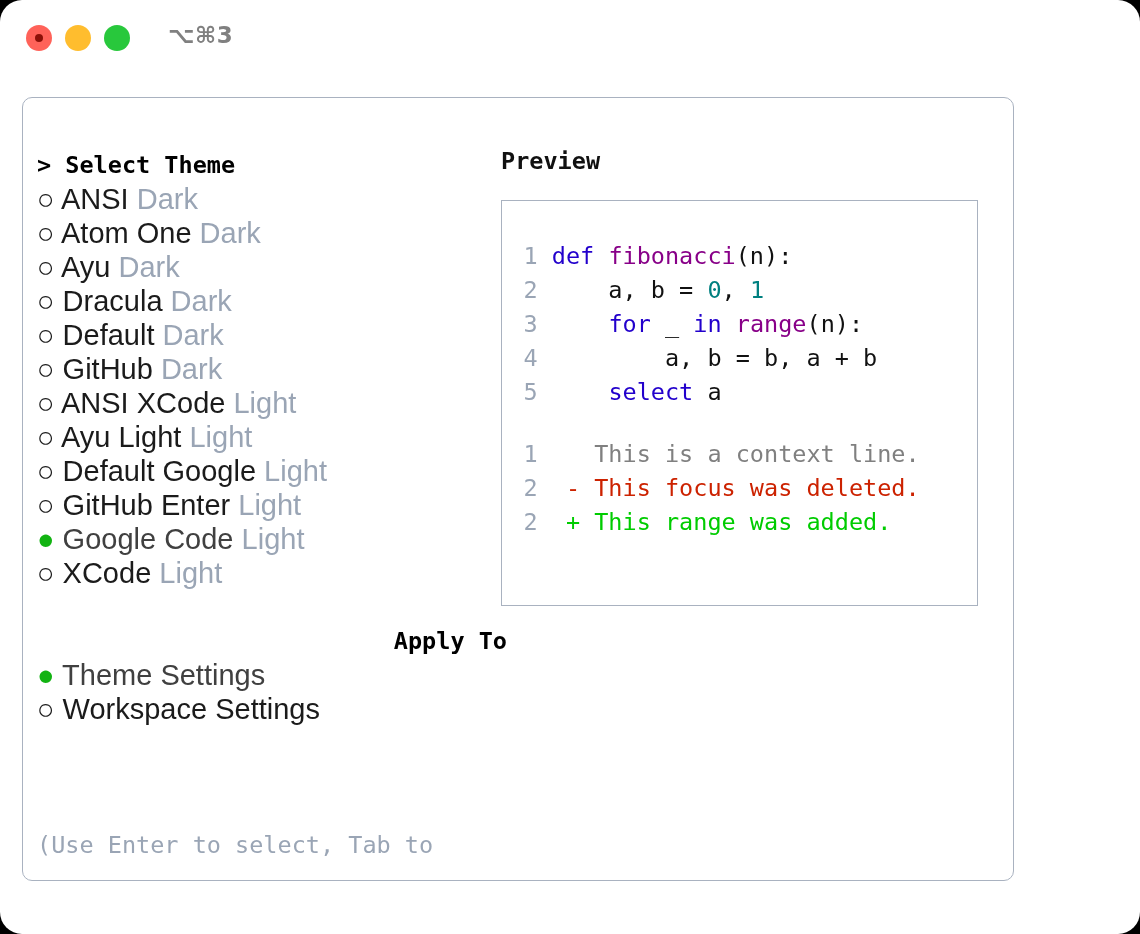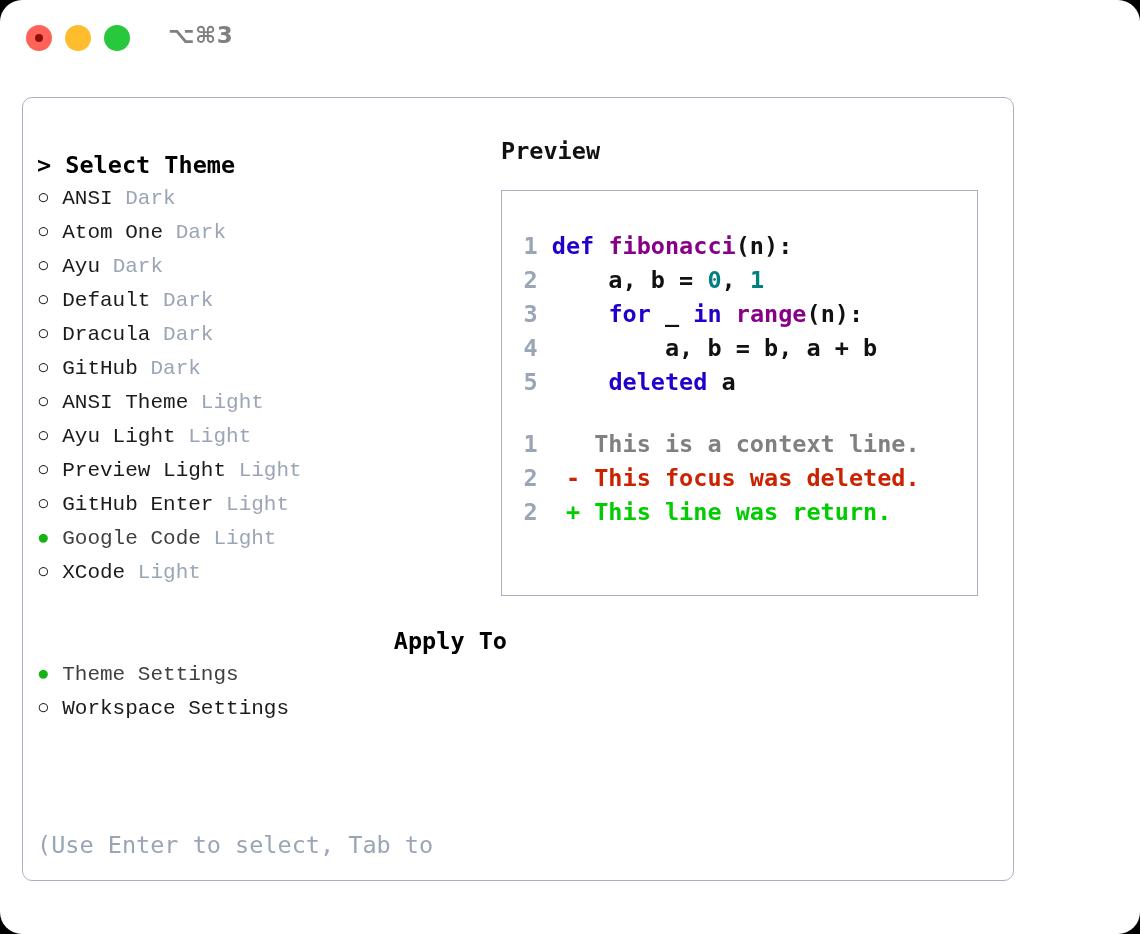--- a/index.html
+++ b/index.html
@@ -101,23 +101,23 @@
     font-weight: bold;
     color: #000000;
     font-size: 23.5px;
     line-height: 34px;
     white-space: pre;
     font-family: "DejaVu Sans Mono", monospace;
   }
   .opt-row {
     display: block;
     white-space: pre;
-    font-size: 21px;
-    line-height: 34px;
-    font-family: Liberation Mono, monospace;
+    font-size: 29px;
+    line-height: 34px;
+    font-family: Liberation Sans, sans-serif;
   }
   .marker { color: #1b1b1b; }
   .marker.sel { color: #12b312; }
   .opt-name { color: #1b1b1b; }
   .opt-row.selected .opt-name { color: #404040; }
   .opt-variant { color: #9aa5b5; }
 
   .applyto-head {
     margin-top: 34px;
     text-align: right;
@@ -129,21 +129,21 @@
     font-size: 23.5px;
     line-height: 34px;
     font-family: "DejaVu Sans Mono", monospace;
     white-space: pre;
   }
 
   
   .right-col {
     position: absolute;
     left: 478px;
-    top: 36px;
+    top: 46px;
     width: 500px;
   }
   .preview-title {
     font-family: "DejaVu Sans Mono", monospace;
     font-size: 23.5px;
     font-weight: bold;
     color: #111111;
     line-height: 34px;
     white-space: pre;
   }
@@ -160,21 +160,20 @@
     position: absolute;
     left: 13px;
     top: 38px;
     right: 6px;
   }
   .code-line {
     font-family: "DejaVu Sans Mono", monospace;
     font-size: 23.5px;
     line-height: 34px;
     white-space: pre;
-    font-weight: bold;
   }
   .ln {
     color: #9aa5b5;
     display: inline-block;
     width: 1.6ch;
     text-align: right;
   }
   .tok-kw   { color: #2200cc; }
   .tok-fn   { color: #880088; }
   .tok-num  { color: #008080; }
@@ -203,26 +202,26 @@
     <div class="columns">
 
       <div class="left-col">
 
         <div class="section-head">&gt; Select Theme</div>
 
         <div id="theme-list">
             <div class="opt-row"><span class="marker">○</span><span class="opt-name"> ANSI</span><span class="opt-variant"> Dark</span></div>
             <div class="opt-row"><span class="marker">○</span><span class="opt-name"> Atom One</span><span class="opt-variant"> Dark</span></div>
             <div class="opt-row"><span class="marker">○</span><span class="opt-name"> Ayu</span><span class="opt-variant"> Dark</span></div>
+            <div class="opt-row"><span class="marker">○</span><span class="opt-name"> Dracula</span><span class="opt-variant"> Dark</span></div>
             <div class="opt-row"><span class="marker">○</span><span class="opt-name"> Default</span><span class="opt-variant"> Dark</span></div>
-            <div class="opt-row"><span class="marker">○</span><span class="opt-name"> Dracula</span><span class="opt-variant"> Dark</span></div>
             <div class="opt-row"><span class="marker">○</span><span class="opt-name"> GitHub</span><span class="opt-variant"> Dark</span></div>
-            <div class="opt-row"><span class="marker">○</span><span class="opt-name"> ANSI Theme</span><span class="opt-variant"> Light</span></div>
+            <div class="opt-row"><span class="marker">○</span><span class="opt-name"> ANSI XCode</span><span class="opt-variant"> Light</span></div>
             <div class="opt-row"><span class="marker">○</span><span class="opt-name"> Ayu Light</span><span class="opt-variant"> Light</span></div>
-            <div class="opt-row"><span class="marker">○</span><span class="opt-name"> Preview Light</span><span class="opt-variant"> Light</span></div>
+            <div class="opt-row"><span class="marker">○</span><span class="opt-name"> Default Google</span><span class="opt-variant"> Light</span></div>
             <div class="opt-row"><span class="marker">○</span><span class="opt-name"> GitHub Enter</span><span class="opt-variant"> Light</span></div>
             <div class="opt-row selected"><span class="marker sel">●</span><span class="opt-name"> Google Code</span><span class="opt-variant"> Light</span></div>
             <div class="opt-row"><span class="marker">○</span><span class="opt-name"> XCode</span><span class="opt-variant"> Light</span></div>
           </div>
 
         <div class="section-head applyto-head" id="apply-to-heading">  Apply To</div>
 
         <div id="apply-to-list">
             <div class="opt-row selected"><span class="marker sel">●</span><span class="opt-name"> Theme Settings</span></div>
             <div class="opt-row"><span class="marker">○</span><span class="opt-name"> Workspace Settings</span></div>
@@ -237,26 +236,26 @@
       <div class="right-col">
         <div class="preview-title">Preview</div>
 
         <div class="preview-box">
           <div class="code-area">
             <div id="code-block">
                 <div class="code-line"><span class="ln">1</span><span class="tok-pln"> </span><span class="tok-kw">def </span><span class="tok-fn">fibonacci</span><span class="tok-pln">(n):</span></div>
                 <div class="code-line"><span class="ln">2</span><span class="tok-pln"> </span><span class="tok-pln">    a, b = </span><span class="tok-num">0</span><span class="tok-pln">, </span><span class="tok-num">1</span></div>
                 <div class="code-line"><span class="ln">3</span><span class="tok-pln"> </span><span class="tok-pln">    </span><span class="tok-kw">for</span><span class="tok-pln"> _ </span><span class="tok-kw">in</span><span class="tok-pln"> </span><span class="tok-fn">range</span><span class="tok-pln">(n):</span></div>
                 <div class="code-line"><span class="ln">4</span><span class="tok-pln"> </span><span class="tok-pln">        a, b = b, a + b</span></div>
-                <div class="code-line"><span class="ln">5</span><span class="tok-pln"> </span><span class="tok-pln">    </span><span class="tok-kw">deleted</span><span class="tok-pln"> a</span></div>
+                <div class="code-line"><span class="ln">5</span><span class="tok-pln"> </span><span class="tok-pln">    </span><span class="tok-kw">select</span><span class="tok-pln"> a</span></div>
               </div>
             <div class="diff-area" id="diff-block">
                 <div class="code-line"><span class="ln">1</span><span class="tok-pln">  </span><span class="tok-ctx"> </span><span class="tok-ctx"> This is a context line.</span></div>
                 <div class="code-line"><span class="ln">2</span><span class="tok-pln">  </span><span class="tok-del">-</span><span class="tok-del"> This focus was deleted.</span></div>
-                <div class="code-line"><span class="ln">2</span><span class="tok-pln">  </span><span class="tok-add">+</span><span class="tok-add"> This line was return.</span></div>
+                <div class="code-line"><span class="ln">2</span><span class="tok-pln">  </span><span class="tok-add">+</span><span class="tok-add"> This range was added.</span></div>
               </div>
           </div>
         </div>
       </div>
 
     </div>
   </div>
 </div>
 
 </body></html>

